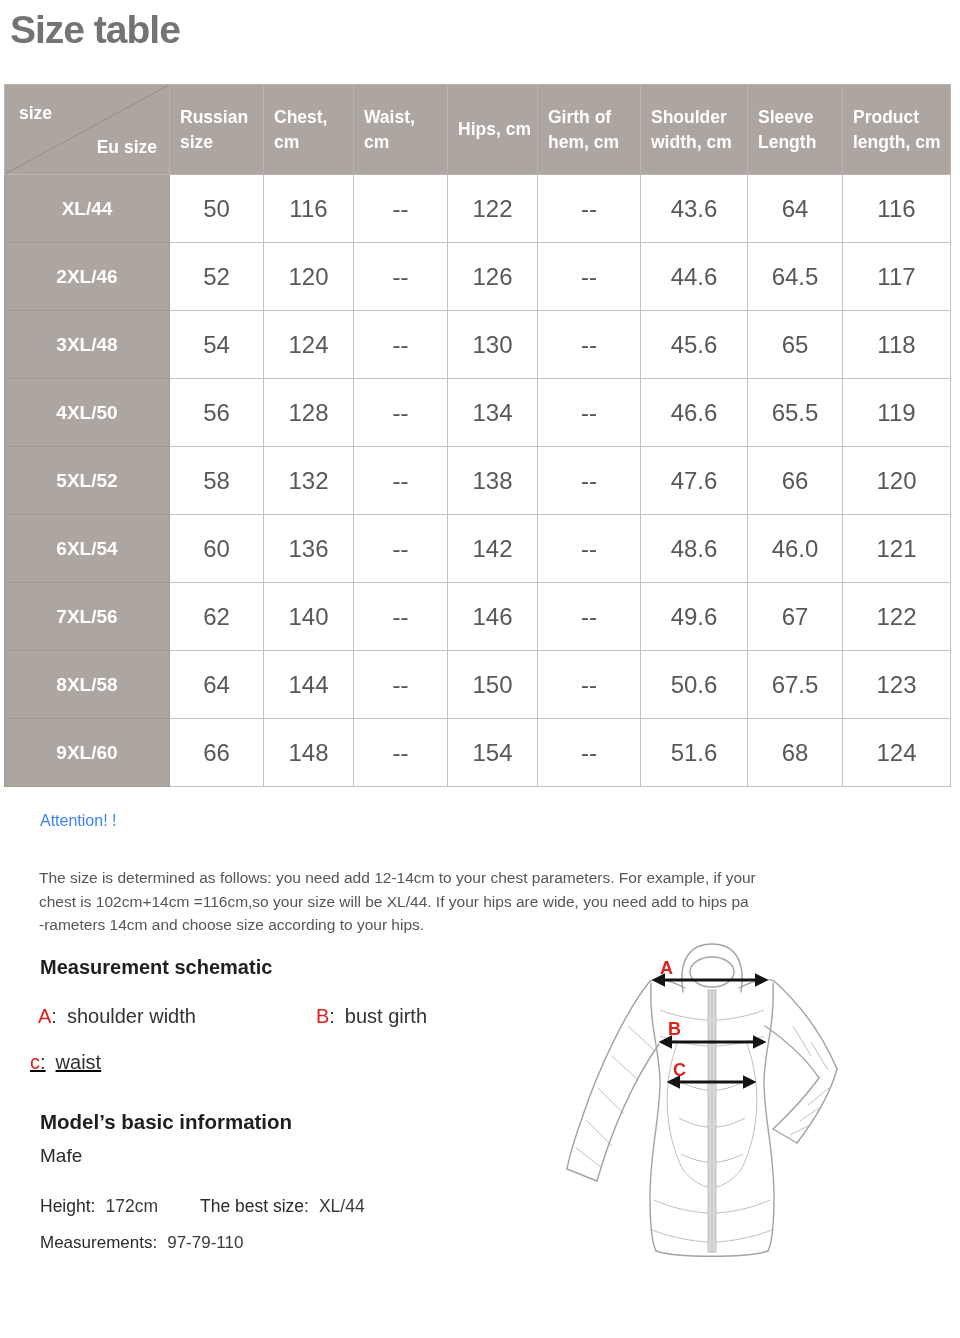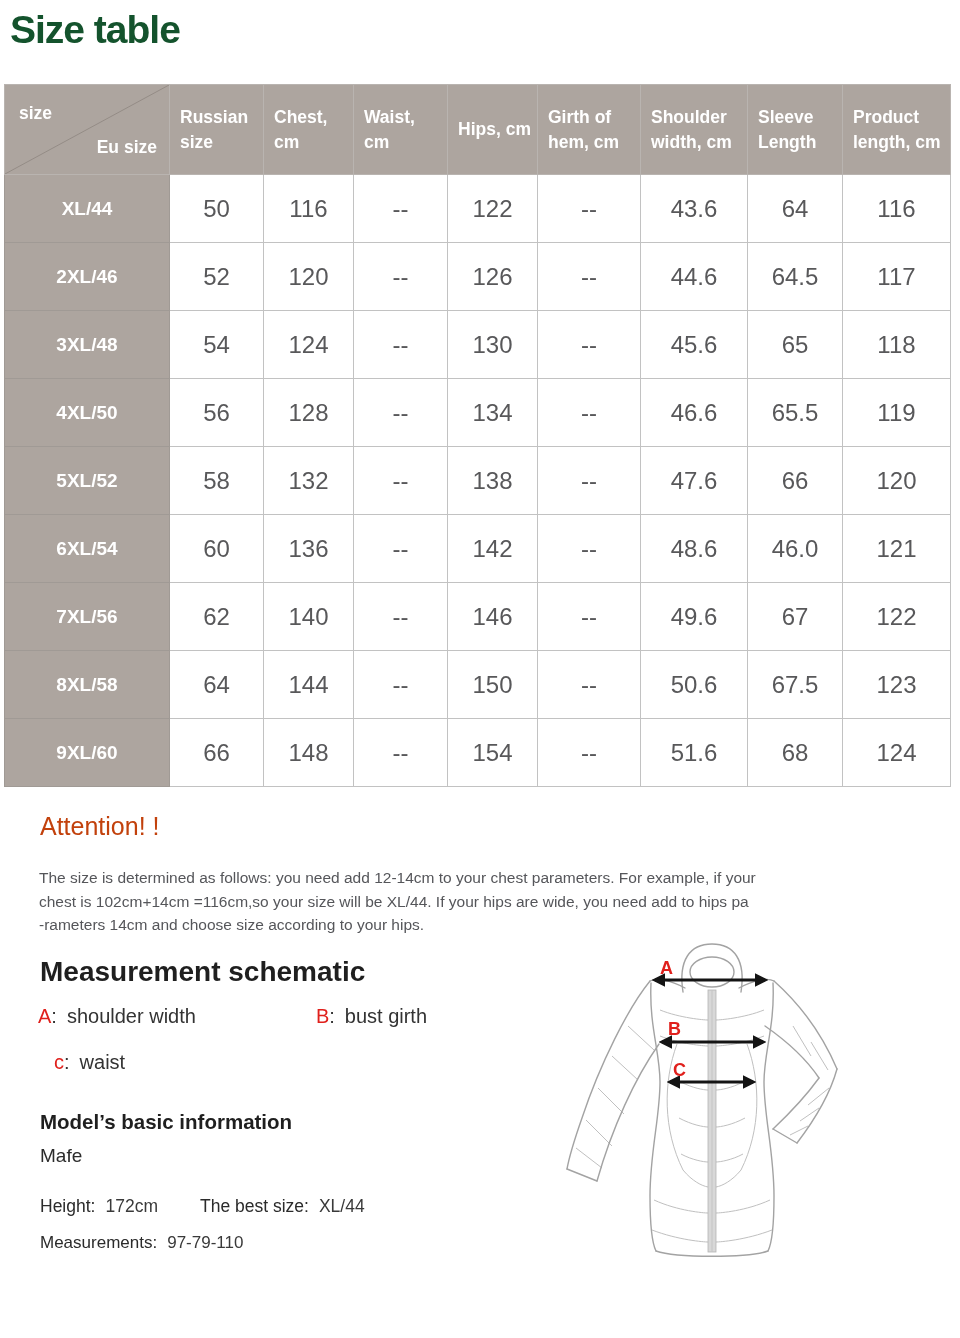--- a/index.html
+++ b/index.html
@@ -7,21 +7,21 @@
   body {
     width: 960px; height: 1338px;
     position: relative;
     font-family: "Liberation Sans", sans-serif;
     overflow: hidden;
   }
 
   .page-title {
     position: absolute; left: 10px; top: 8px;
     font-size: 39px; font-weight: 900; letter-spacing: -1px;
-    color: #14532d;
+    color: #737373;
   }
 
   
   table.size-table {
     position: absolute; left: 4px; top: 84px;
     width: 946px;
     border-collapse: collapse; table-layout: fixed;
   }
   .size-table col.c0 { width: 165px; }
   .size-table col.c1 { width: 94px; }
@@ -59,34 +59,34 @@
   .size-table tbody td.row-label {
     background: #ada59f;
     color: #ffffff;
     font-size: 19px; font-weight: 700;
     border-color: #a09a95;
   }
 
   
   .attention {
     position: absolute; left: 40px; top: 812px;
-    font-size: 25px; color: #c2410c;
+    font-size: 16px; color: #3b82f6;
   }
   .size-note {
     position: absolute; left: 39px; top: 866px;
     width: 880px;
     font-size: 15.5px; line-height: 23.5px; color: #55565a;
     white-space: pre-line;
   }
   .schematic-heading {
     position: absolute; left: 40px; top: 956px;
-    font-size: 28px; font-weight: 700; color: #1f1f1f;
+    font-size: 20px; font-weight: 700; color: #1f1f1f;
   }
   .legend-row1 { position: absolute; left: 38px; top: 1005px; display: flex; }
-  .legend-row2 { position: absolute; left: 54px; top: 1051px; display: flex; }
+  .legend-row2 { position: absolute; left: 30px; top: 1051px; display: flex; text-decoration: underline; }
   .legend-item { font-size: 20px; color: #333; }
   .legend-item .key { color: #e0201c; }
   .legend-item .colon { color: #333; margin-right: 10px; }
   .legend-item.item-b { margin-left: 120px; }
 
   .model-heading {
     position: absolute; left: 40px; top: 1110px;
     font-size: 20.5px; font-weight: 700; color: #1f1f1f;
   }
   .model-name {

